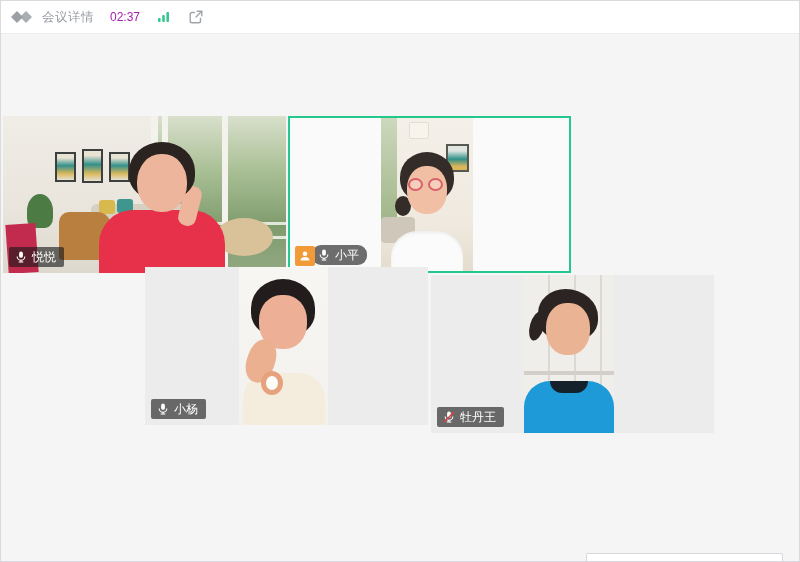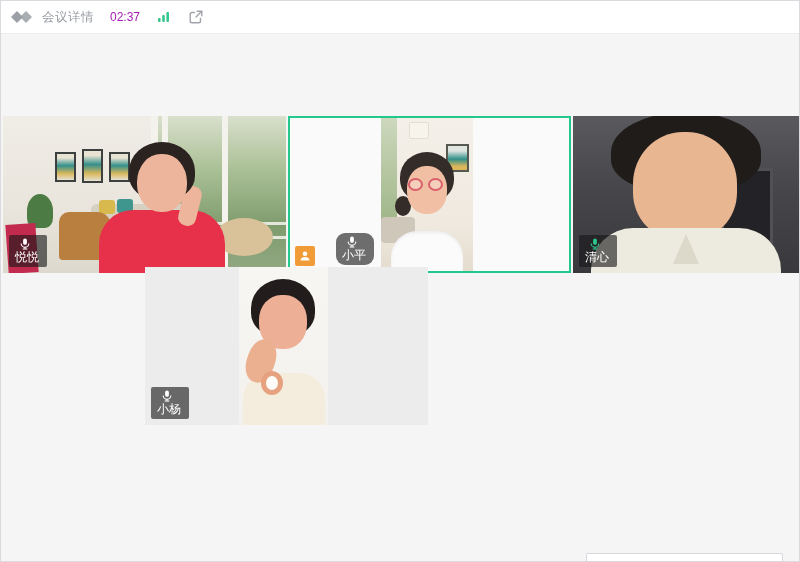--- a/index.html
+++ b/index.html
@@ -32,31 +32,30 @@
   .tile { position:absolute; overflow:hidden; background:#ececec; cursor:pointer; }
   .tile.active { border:2px solid #23c98c; background:#fafafa; }
   .scene { position:absolute; inset:0; }
   .strip { position:absolute; top:0; bottom:0; overflow:hidden; }
   
   .name-tag {
     position:absolute; left:6px; bottom:6px; display:flex; align-items:center;
     background:rgba(22,22,24,.62); color:#fff; font-size:12px;
     padding:3px 8px 3px 6px; border-radius:2px; line-height:14px; z-index:5;
     white-space:nowrap;
-    flex-direction:column;
   }
   .name-tag svg { margin-right:5px; flex:0 0 auto; }
   .mic-on { color:#ffffff; }
   .mic-speaking { color:#2bc88e; }
   .host-badge {
     position:absolute; left:5px; bottom:5px; width:20px; height:20px;
     background:#f09a38; border-radius:2px; display:flex; align-items:center;
     justify-content:center; z-index:6;
   }
-  .host-badge + .name-tag { left:46px;border-radius:9px; }
+  .host-badge + .name-tag { left:22px;border-radius:9px; }
   
   .t1-wall   { position:absolute; inset:0; background:linear-gradient(180deg,#f0ede7 0%,#e9e5dc 60%,#ddd8cd 100%); }
   .t1-window { position:absolute; right:0; top:0; width:135px; height:157px;
                background:linear-gradient(180deg,#d9e0cc 0%,#a9bf95 35%,#7f9c6d 70%,#93a883 100%);
                border-left:7px solid #f4f2ec; }
   .t1-mullion{ position:absolute; top:0; bottom:0; width:6px; background:#f4f2ec; }
   .t1-rail   { position:absolute; right:0; width:128px; height:3px; background:rgba(245,243,238,.85); }
   .t1-frame  { position:absolute; width:21px; height:30px; border:2px solid #3c403e; background:linear-gradient(180deg,#e8e3d3 15%,#35908b 45%,#d9b85c 75%,#e5e0d2 100%); }
   .t1-sofa   { position:absolute; left:88px; top:88px; width:105px; height:34px; background:#d6d0c3; border-radius:6px; }
   .t1-pillow { position:absolute; width:16px; height:14px; border-radius:3px; }
@@ -200,39 +199,20 @@
       <svg class="mic-on" width="12" height="12" viewBox="0 0 12 12" style="color:#fff">
         <rect x="4.1" y="0.6" width="3.8" height="6.2" rx="1.9" fill="currentColor"></rect>
         <path d="M2.2 5.4 a3.8 3.8 0 0 0 7.6 0" fill="none" stroke="currentColor" stroke-width="1.1"></path>
         <line x1="6" y1="9.1" x2="6" y2="10.7" stroke="currentColor" stroke-width="1.1"></line>
         <line x1="3.7" y1="11" x2="8.3" y2="11" stroke="currentColor" stroke-width="1.1"></line>
       </svg>
       <span>小平</span>
     </div>
   </div>
 
-  <div class="tile" style="left:572px; top:115px; width:226px; height:157px;">
-    <div class="scene">
-      <div class="t3-bg"></div>
-      <div class="t3-door"></div>
-      <div class="t3-hair"></div>
-      <div class="t3-face"></div>
-      <div class="t3-shirt"></div>
-      <div class="t3-collar"></div>
-    </div>
-    <div class="name-tag">
-      <svg class="mic-speaking" width="12" height="12" viewBox="0 0 12 12" style="color:#2bc88e">
-        <rect x="4.1" y="0.6" width="3.8" height="6.2" rx="1.9" fill="currentColor"></rect>
-        <path d="M2.2 5.4 a3.8 3.8 0 0 0 7.6 0" fill="none" stroke="currentColor" stroke-width="1.1"></path>
-        <line x1="6" y1="9.1" x2="6" y2="10.7" stroke="currentColor" stroke-width="1.1"></line>
-        <line x1="3.7" y1="11" x2="8.3" y2="11" stroke="currentColor" stroke-width="1.1"></line>
-      </svg>
-      <span>清心</span>
-    </div>
-  </div>
 
   <div class="tile" style="left:144px; top:266px; width:283px; height:158px;">
     <div class="scene">
       <div class="strip t4-strip">
         <div class="t4-torso"></div>
         <div class="t4-hair"></div>
         <div class="t4-face"></div>
         <div class="t4-hand"></div>
         <div class="t4-ok"></div>
       </div>
@@ -241,16 +221,38 @@
       <svg class="mic-on" width="12" height="12" viewBox="0 0 12 12" style="color:#fff">
         <rect x="4.1" y="0.6" width="3.8" height="6.2" rx="1.9" fill="currentColor"></rect>
         <path d="M2.2 5.4 a3.8 3.8 0 0 0 7.6 0" fill="none" stroke="currentColor" stroke-width="1.1"></path>
         <line x1="6" y1="9.1" x2="6" y2="10.7" stroke="currentColor" stroke-width="1.1"></line>
         <line x1="3.7" y1="11" x2="8.3" y2="11" stroke="currentColor" stroke-width="1.1"></line>
       </svg>
       <span>小杨</span>
     </div>
   </div>
 
+  <div class="tile" style="left:430px; top:274px; width:283px; height:158px;">
+    <div class="scene">
+      <div class="strip t5-strip">
+        <div class="t5-shelf"></div>
+        <div class="t5-torso"></div>
+        <div class="t5-neck"></div>
+        <div class="t5-wisp"></div>
+        <div class="t5-hair"></div>
+        <div class="t5-face"></div>
+      </div>
+    </div>
+    <div class="name-tag">
+      <svg width="12" height="12" viewBox="0 0 12 12" style="color:#fff">
+        <rect x="4.1" y="0.6" width="3.8" height="6.2" rx="1.9" fill="currentColor"></rect>
+        <path d="M2.2 5.4 a3.8 3.8 0 0 0 7.6 0" fill="none" stroke="currentColor" stroke-width="1.1"></path>
+        <line x1="6" y1="9.1" x2="6" y2="10.7" stroke="currentColor" stroke-width="1.1"></line>
+        <line x1="3.7" y1="11" x2="8.3" y2="11" stroke="currentColor" stroke-width="1.1"></line>
+        <line x1="1" y1="11" x2="11" y2="1" stroke="#e23c3c" stroke-width="1.5"></line>
+      </svg>
+      <span>牡丹王</span>
+    </div>
+  </div>
 
   <div class="bottom-popup"></div>
 
 </div>
 
 </body></html>

